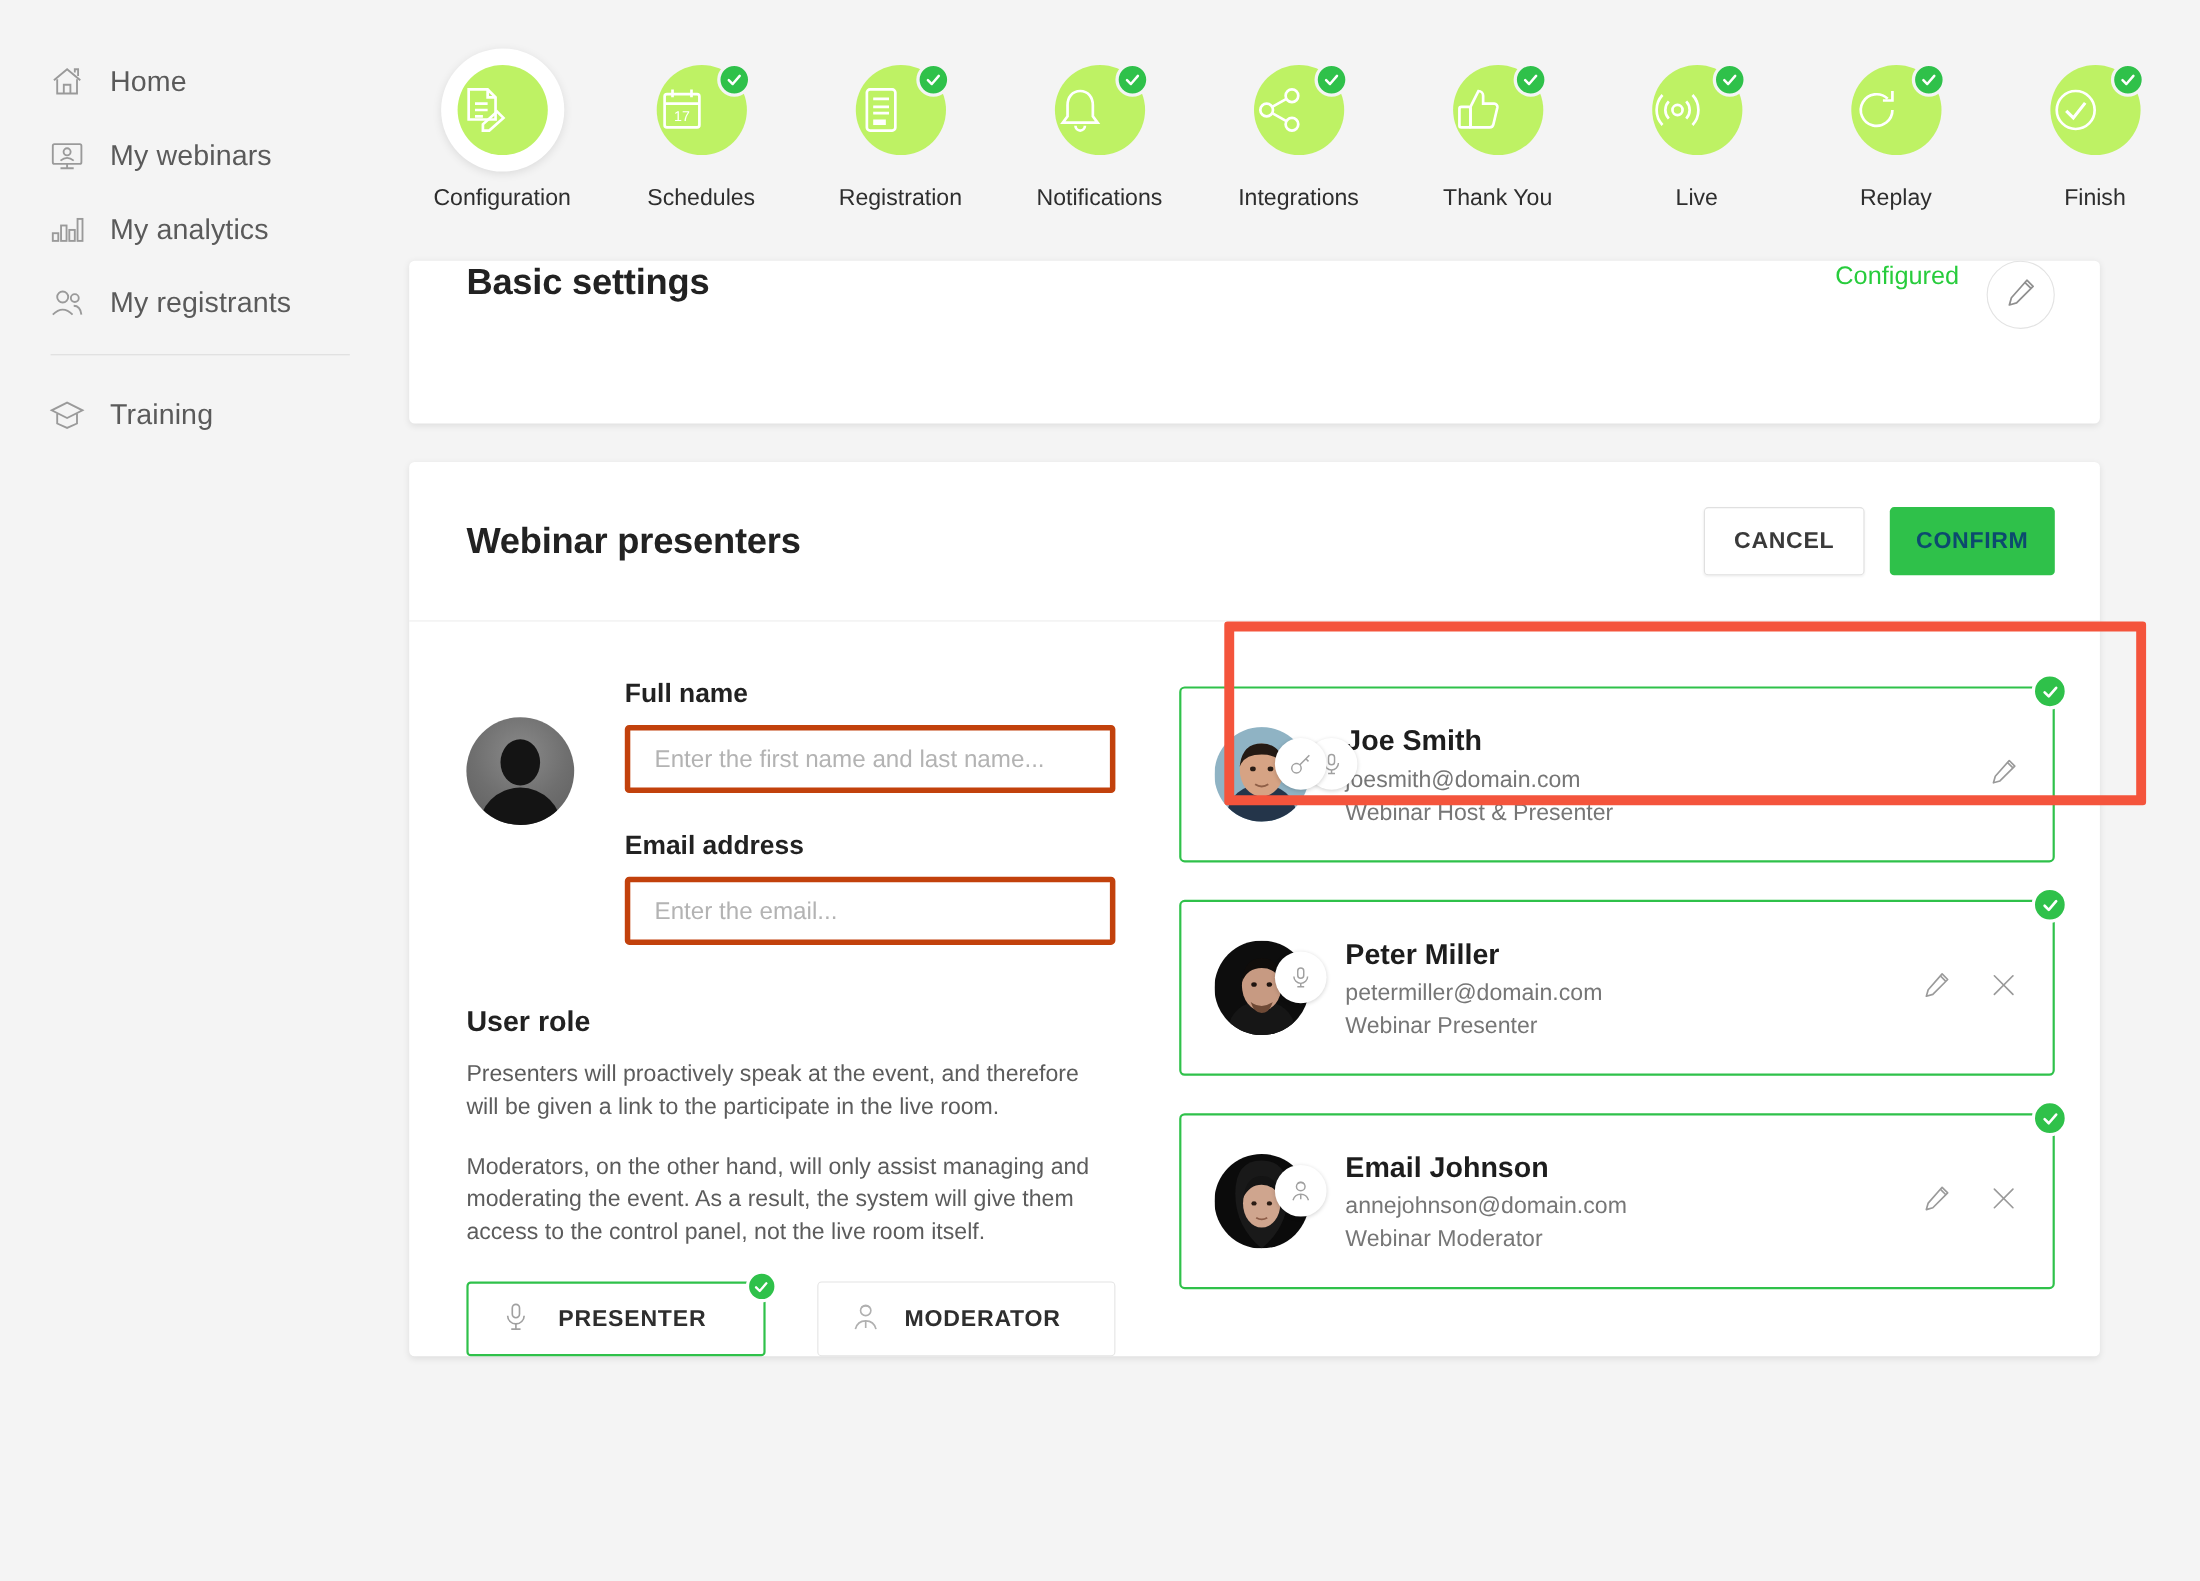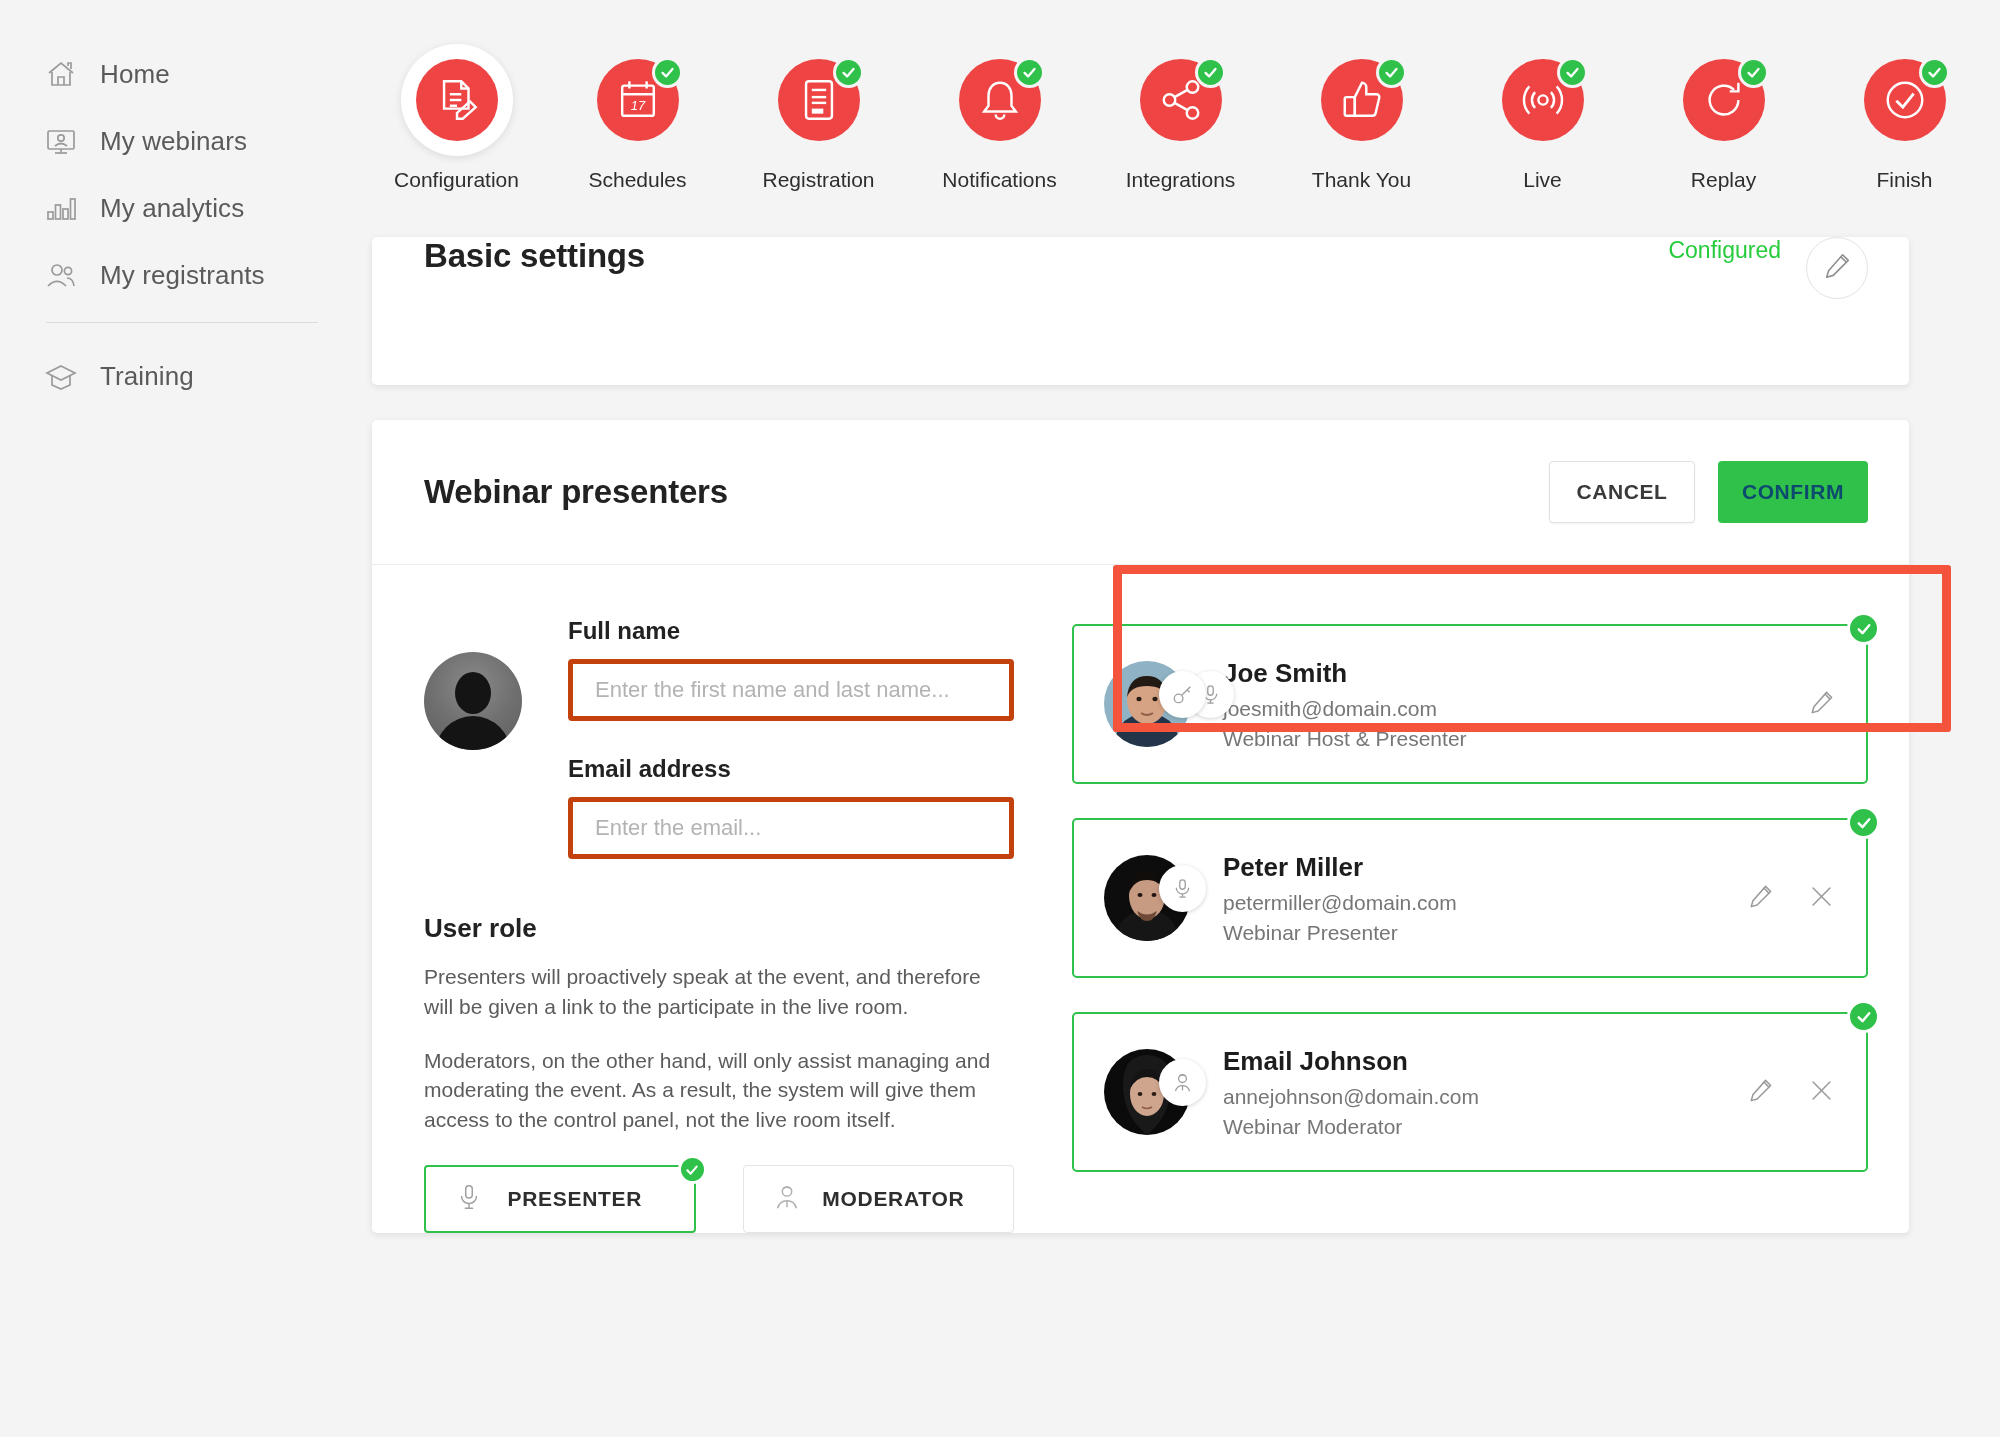--- a/index.html
+++ b/index.html
@@ -43,22 +43,22 @@
   .step-ring {
     position: absolute; inset: 0;
     border-radius: 50%;
     background: #ffffff;
     box-shadow: 0 2px 9px rgba(0,0,0,.10);
   }
   .step-circle {
     position: relative;
     width: 82px; height: 82px;
     border-radius: 50%;
-    background: #ef4444;
-    display: flex; align-items: center; justify-content: center; font-style: italic;
+    background: #bef264;
+    display: flex; align-items: center; 
   }
   .step-circle svg { width: 46px; height: 46px; display: block; }
   .step-check {
     position: absolute;
     right: -4px; top: -2px;
     width: 31px; height: 31px;
     border-radius: 50%;
     background: #2fc14a;
     border: 3px solid #f4f4f4;
     display: flex; align-items: center; justify-content: center;

